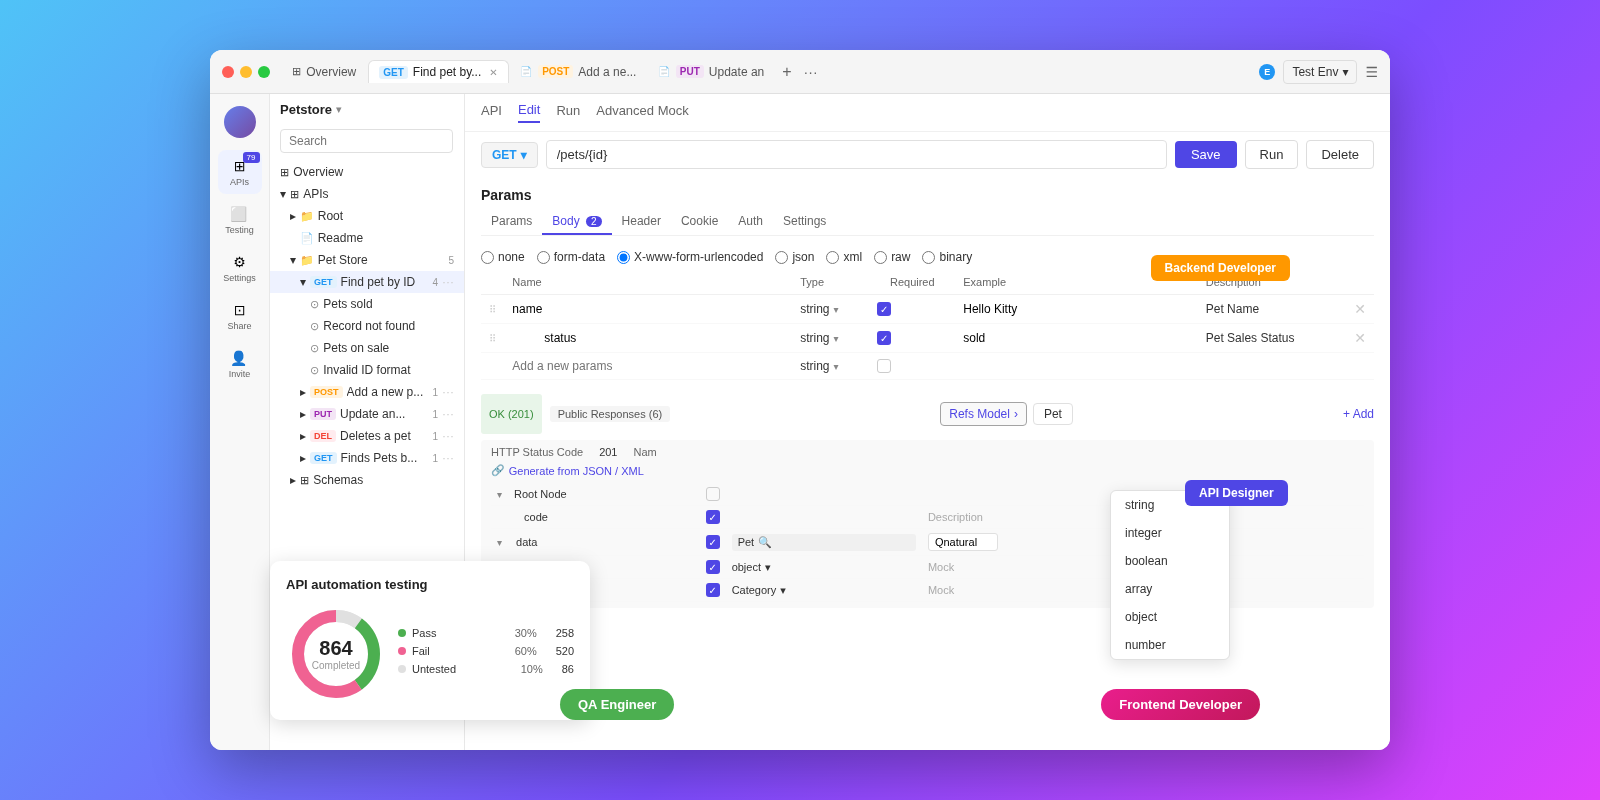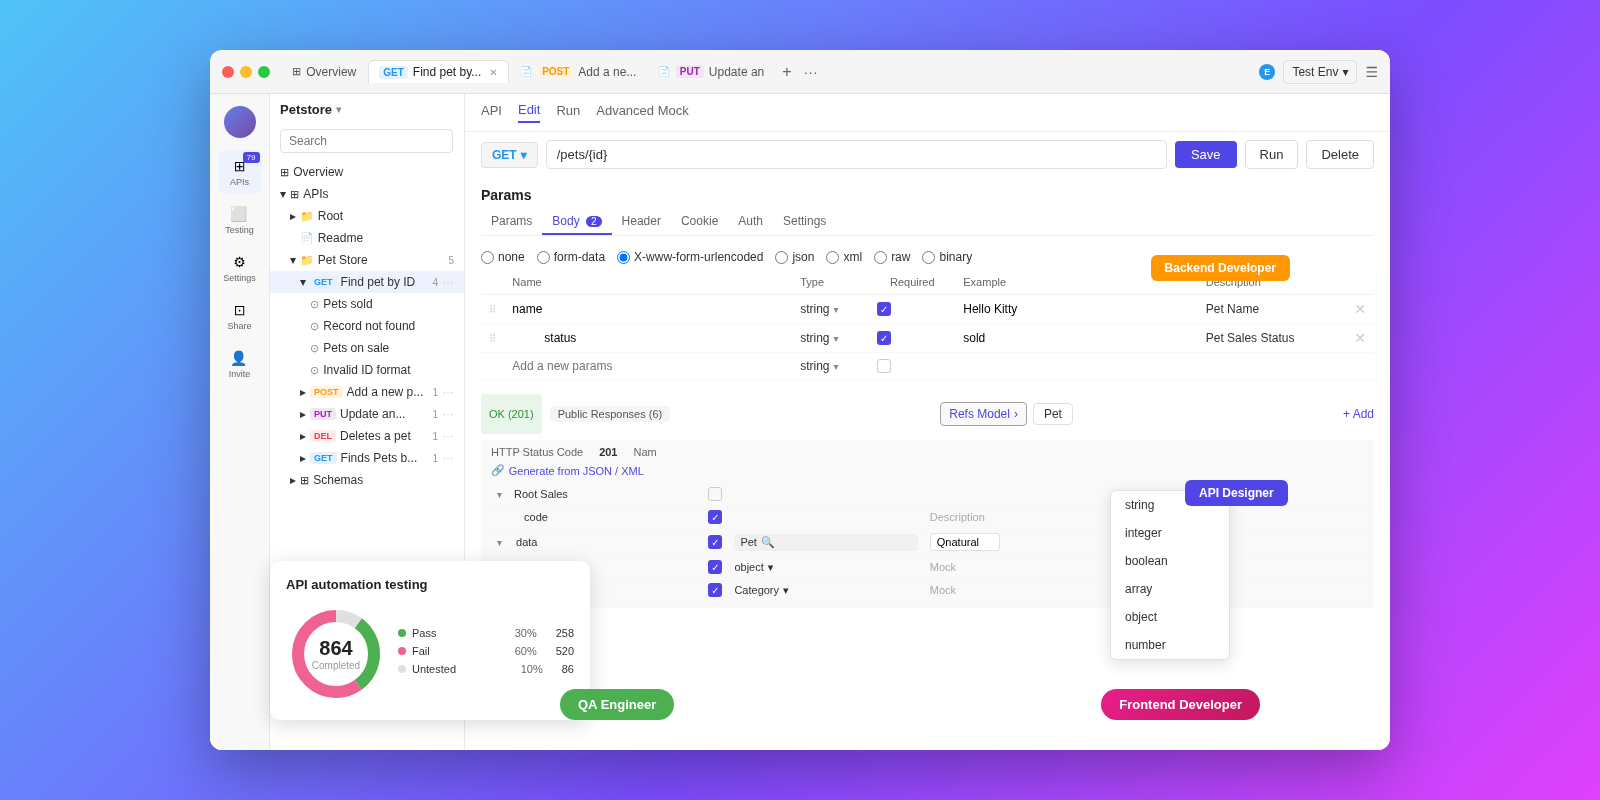--- a/index.html
+++ b/index.html
@@ -921,34 +921,34 @@
               <div style="background:#fff;border:1px solid #e0e0e0;border-radius:4px;padding:3px 10px;font-size:12px;color:#333;display:flex;align-items:center;gap:4px">
                 <span>Pet</span>
               </div>
             </div>
             <span class="add-response">+ Add</span>
           </div>
 
           <div style="background:#f9f9f9;border-radius:4px;padding:6px 10px;margin-bottom:6px">
             <div style="display:flex;gap:16px;font-size:11px;color:#666;margin-bottom:6px">
               <span>HTTP Status Code</span>
-              <span style="color:#333;font-weight:700">201</span>
+              <span style="color:#333;font-weight:400">201</span>
               <span>Nam</span>
             </div>
             <div style="text-align:right;margin-bottom:6px">
               <span class="generate-link">
                 <span>🔗</span>
                 <span>Generate from JSON / XML</span>
               </span>
             </div>
             <table class="response-table">
               <tbody>
                 <tr>
                   <td style="width:16px"><span class="chevron">▾</span></td>
-                  <td><span>Root Sales</span></td>
+                  <td><span>Root Node</span></td>
                   <td style="width:16px">
                       <div class="checkbox-unchecked"></div>
                     </td>
                   <td></td>
                     <td></td>
                     <td></td>
                 </tr>
                 <tr>
                   <td></td>
                   <td style="padding-left:16px"><span>code</span></td>

